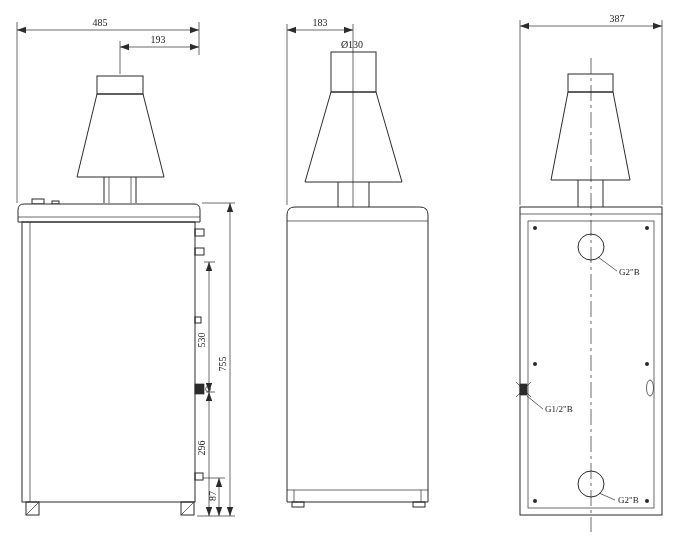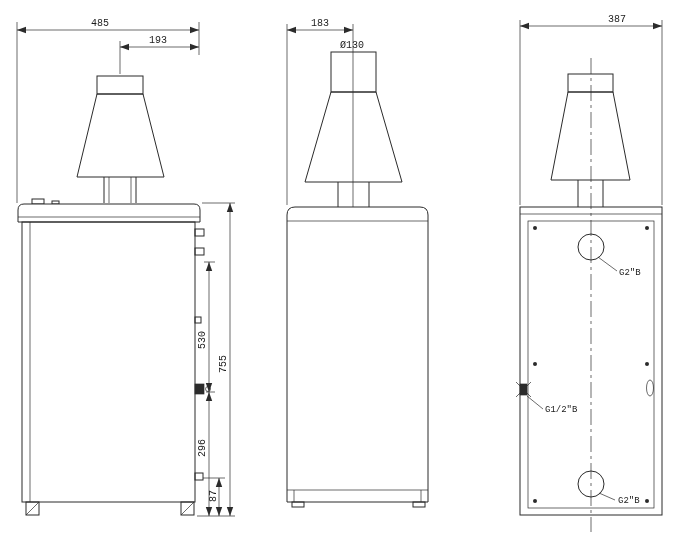--- a/index.html
+++ b/index.html
@@ -1,17 +1,17 @@
 <!DOCTYPE html>
 <html><head>
 <meta charset="utf-8">
 <style>
   html,body{margin:0;padding:0;background:#ffffff;}
   .frame{width:691px;height:550px;background:#ffffff;position:relative;overflow:hidden;
-         font-family:Liberation Mono, monospace;}
+         font-family:Liberation Serif, serif;}
   svg{display:block;}
   .ln{fill:none;stroke:#2b2b2b;stroke-width:1;stroke-linejoin:miter;stroke-linecap:butt;}
   .lnw{fill:#ffffff;stroke:#2b2b2b;stroke-width:1;stroke-linejoin:miter;}
   .thin{fill:none;stroke:#2b2b2b;stroke-width:0.7;}
   .center{fill:none;stroke:#2b2b2b;stroke-width:0.7;stroke-dasharray:16 4 3 4;}
   .dimtext{font-size:10px;fill:#1c1c1c;}
   .lbl{font-size:9px;fill:#1c1c1c;}
   .screw{fill:#2b2b2b;stroke:none;}
   .solid{fill:#2b2b2b;stroke:#2b2b2b;stroke-width:0.7;}
 </style>

